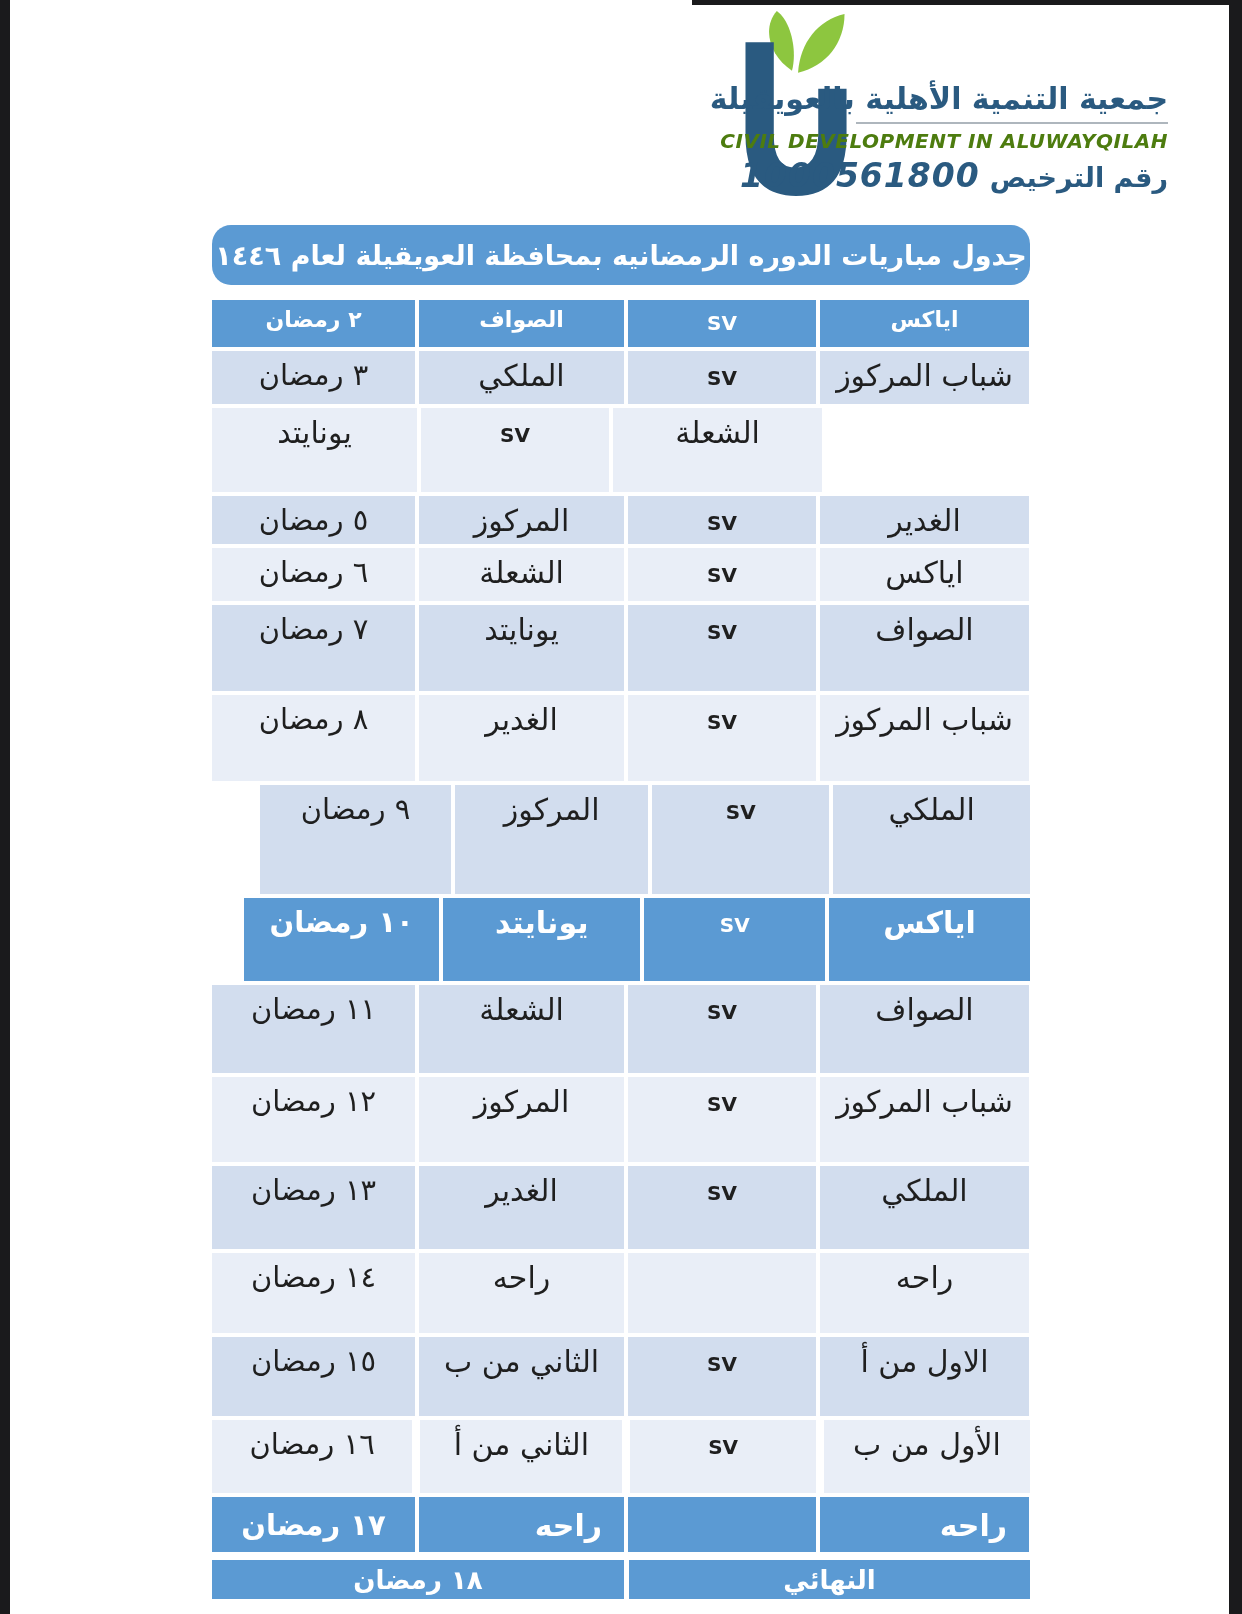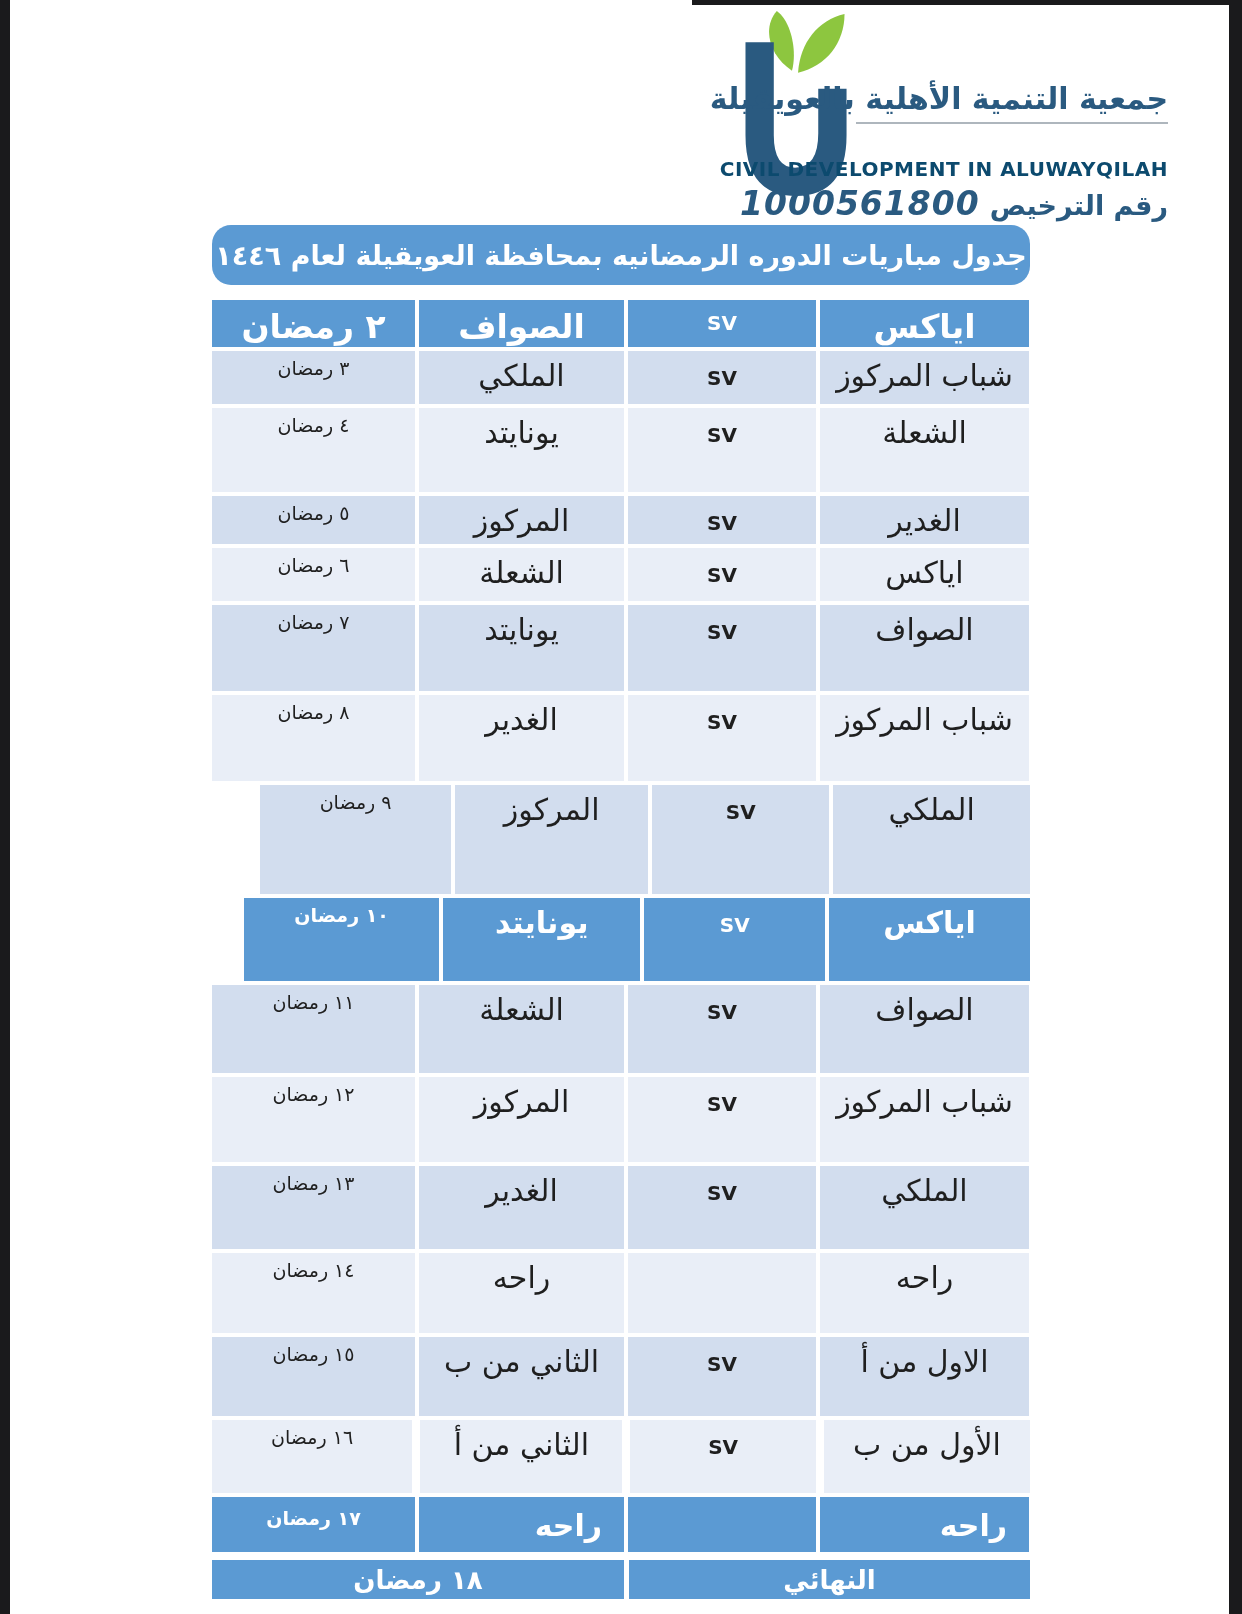--- a/index.html
+++ b/index.html
@@ -10,42 +10,42 @@
   .edge-right{right:0;top:0;width:13px;height:1614px;}
   .edge-top{left:692px;top:0;width:550px;height:5px;}
 
   
   .logo{position:absolute;left:733px;top:8px;width:122px;height:192px;}
   .logo svg{display:block;width:100%;height:100%;}
   .brand{position:absolute;left:856px;top:80px;width:312px;display:flex;flex-direction:column;
          align-items:flex-end;}
   .brand-ar{font-size:30px;font-weight:bold;color:#2a5a80;line-height:1.25;white-space:nowrap;}
   .brand-divider{width:100%;height:0;border-top:2px solid #aeb6bd;margin:4px 0 5px 0;}
-  .brand-en{font-size:20px;font-weight:bold;color:#0c4a6e;letter-spacing:.5px;
-            white-space:nowrap;margin-top:28px;}
+  .brand-en{font-size:20px;font-weight:bold;font-style:italic;color:#4d7c0f;letter-spacing:.5px;
+            white-space:nowrap;}
   .brand-license{margin-top:3px;color:#2a5a80;white-space:nowrap;display:flex;gap:10px;
                  align-items:baseline;}
   .lic-label{font-size:27px;font-weight:bold;}
   .lic-num{font-size:33px;font-weight:bold;font-style:italic;letter-spacing:1px;}
 
   
   .tbl{position:absolute;left:212px;top:225px;width:818px;}
   .title{height:60px;background:#5b9ad3;color:#ffffff;font-weight:bold;font-size:27px;
          display:flex;align-items:center;justify-content:center;margin-bottom:15px;border-radius:19px;}
   .row{display:flex;column-gap:4px;margin-bottom:4px;}
   .cell{display:flex;justify-content:center;align-items:flex-start;box-sizing:border-box;
         font-size:30px;color:#1f1f1f;padding-top:6px;line-height:1.25;}
-  .cd{width:203px;font-size:19px;}
+  .cd{width:203px;font-size:29px;}
   .cb{width:205px;}
   .cs{width:188px;font-size:20px;font-weight:bold;padding-top:15px;}
   .ca{width:209px;}
   .v-light .cell{background:#e9eef7;}
   .v-dark  .cell{background:#d2ddee;}
   .v-blue  .cell{background:#5b9ad3;color:#ffffff;font-weight:bold;}
-  .first-row .cell{font-size:33px;}
+  .first-row .cell{font-size:22px;}
   .first-row .cs{font-size:20px;padding-top:11px;}
   .rest-row .cell{padding-top:10px;}
   .rest-row .cb,.rest-row .ca{justify-content:flex-start;padding-right:22px;} 
   .footer{display:flex;column-gap:5px;margin-top:8px;}
   .fcell{height:39px;background:#5b9ad3;color:#ffffff;font-weight:bold;font-size:26px;
          display:flex;align-items:center;justify-content:center;box-sizing:border-box;}
   .f-left{width:412px;}
   .f-right{width:401px;}
 </style>
 </head>
@@ -83,21 +83,20 @@
           <div class="cell cs" dir="rtl">SV</div>
           <div class="cell ca" dir="rtl">اياكس</div>
         </div>
         <div class="row v-dark" style="height: 53px;">
           <div class="cell cd" dir="rtl">٣ رمضان</div>
           <div class="cell cb" dir="rtl">الملكي</div>
           <div class="cell cs" dir="rtl">SV</div>
           <div class="cell ca" dir="rtl">شباب المركوز</div>
         </div>
         <div class="row v-light" style="height: 84px;">
-          <div class="cell cd" dir="rtl">٤ رمضان</div>
           <div class="cell cb" dir="rtl">يونايتد</div>
           <div class="cell cs" dir="rtl">SV</div>
           <div class="cell ca" dir="rtl">الشعلة</div>
         </div>
         <div class="row v-dark" style="height: 48px;">
           <div class="cell cd" dir="rtl">٥ رمضان</div>
           <div class="cell cb" dir="rtl">المركوز</div>
           <div class="cell cs" dir="rtl">SV</div>
           <div class="cell ca" dir="rtl">الغدير</div>
         </div>

